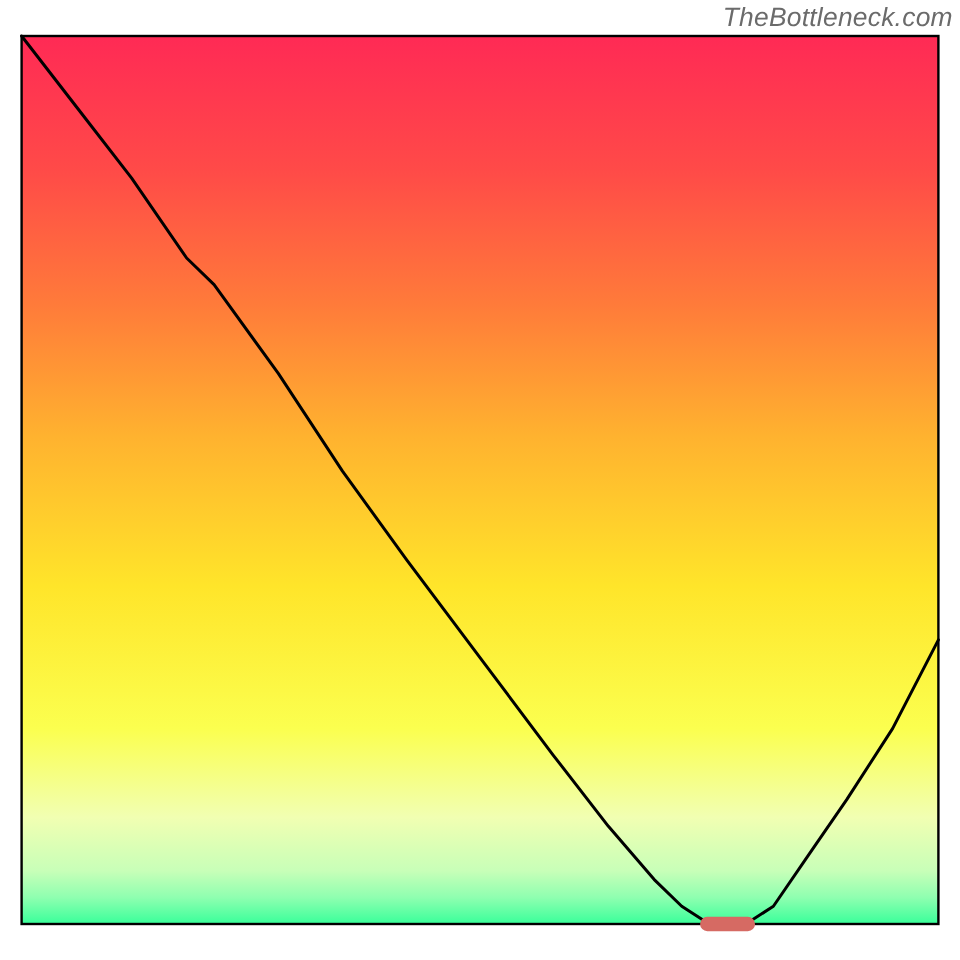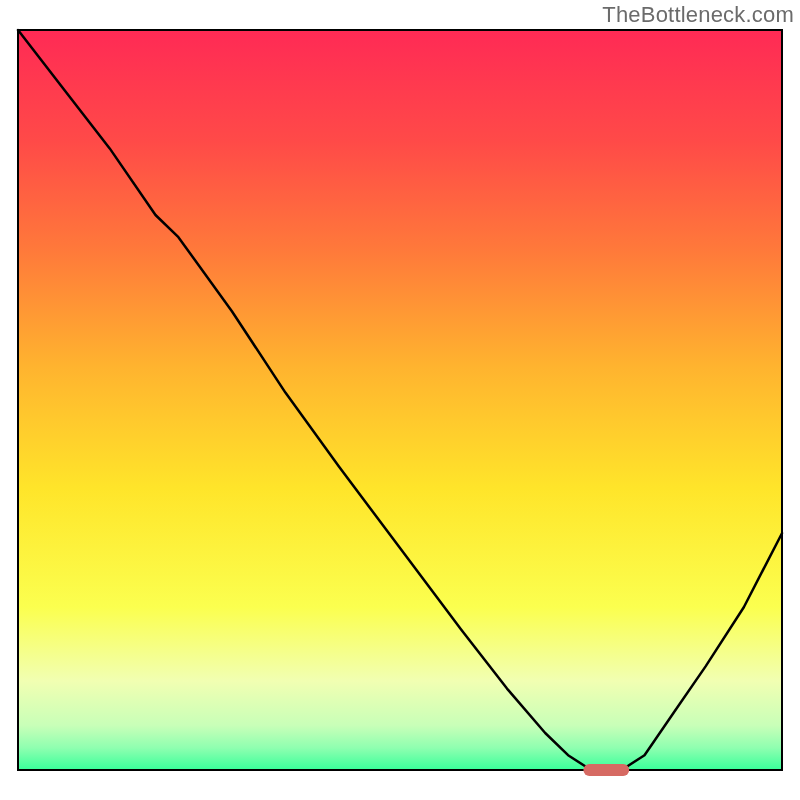--- a/index.html
+++ b/index.html
@@ -8,20 +8,21 @@
     width: 800px;
     height: 800px;
     overflow: hidden;
     background: #ffffff;
     font-family: Arial, Helvetica, sans-serif;
   }
   .wrap {
     position: relative;
     width: 800px;
     height: 800px;
+    font-style: italic;
   }
   .watermark {
     position: absolute;
     top: 2px;
     right: 6px;
     color: #6b6b6b;
     font-size: 22px;
     font-weight: 500;
     letter-spacing: 0.2px;
     user-select: none;

